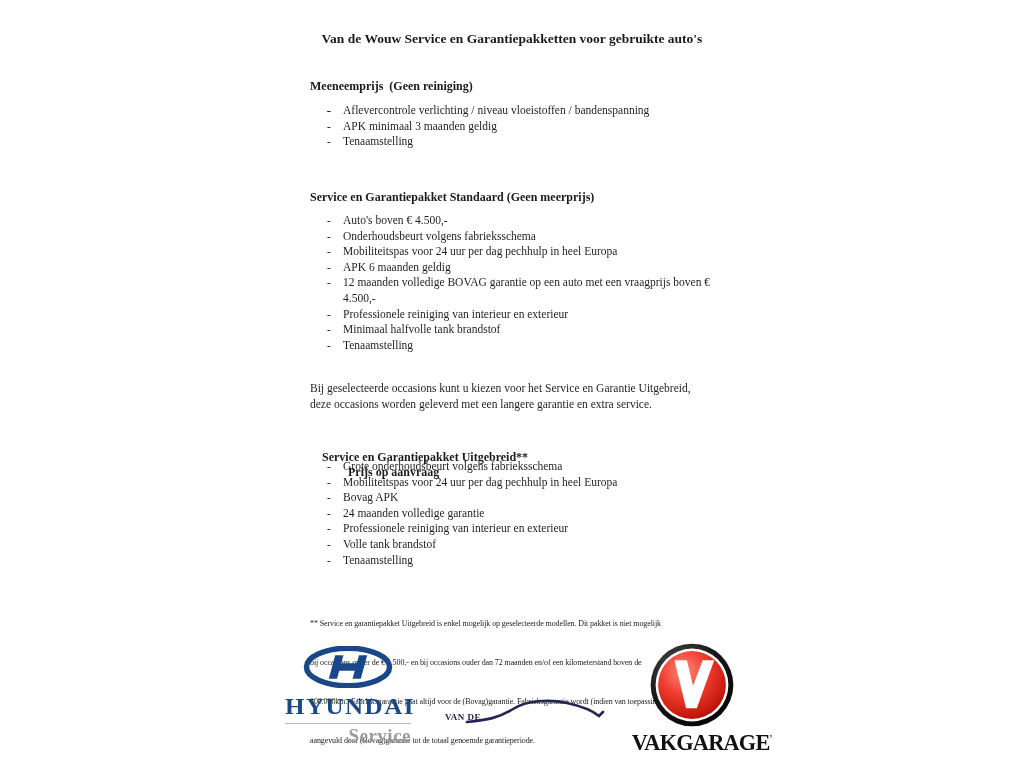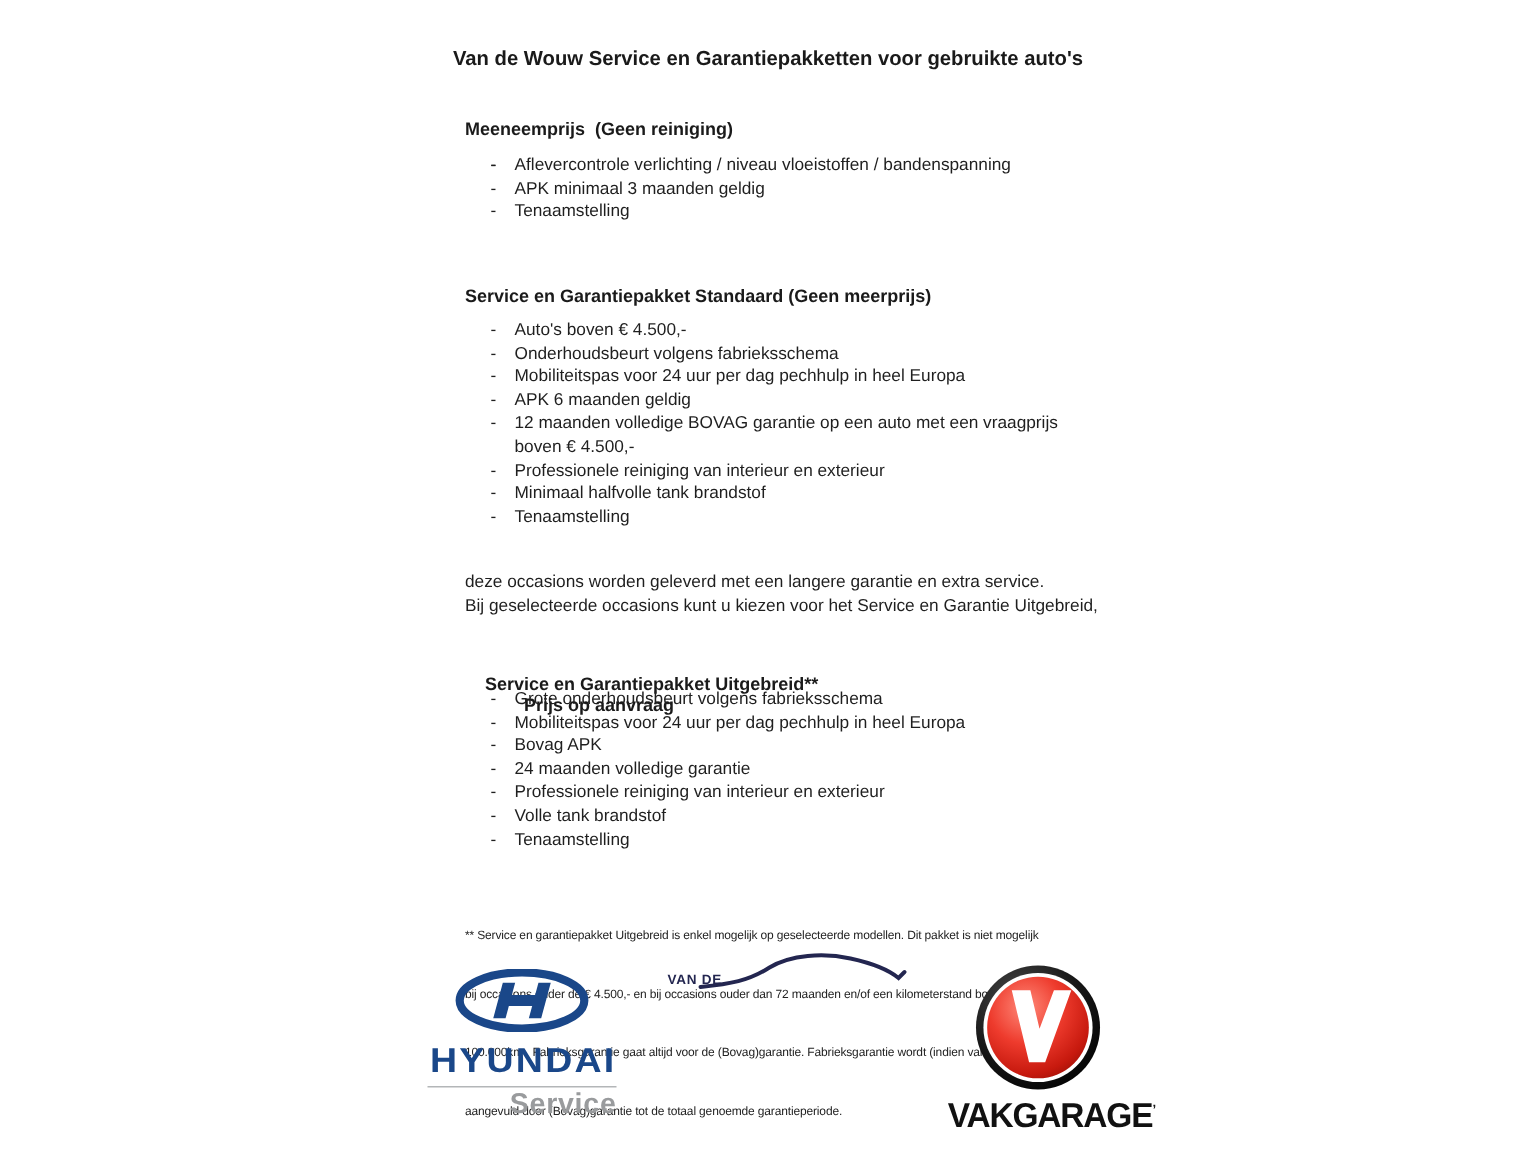--- a/index.html
+++ b/index.html
@@ -2,21 +2,21 @@
 <html><head>
 <meta charset="utf-8">
 <style>
   * { margin: 0; padding: 0; box-sizing: border-box; }
   html, body { background: #ffffff; }
   .page {
     position: relative;
     width: 1024px;
     height: 768px;
     background: #ffffff;
-    font-family: Liberation Sans, sans-serif;
+    font-family: Liberation Serif, serif;
     color: #1f1f1f;
     overflow: hidden;
   }
   .doc-title {
     position: absolute;
     top: 31px; left: 0; width: 1024px;
     text-align: center;
     font-size: 13.5px;
     font-weight: 700;
     color: #1a1a1a;
@@ -69,21 +69,21 @@
     color: #1a4789;
     transform: scaleY(0.92);
     white-space: nowrap;
   }
   .hyundai-divider { border: none; border-top: 1.5px solid #b3b6b8; margin: 2px 0 1px 0; }
   .hyundai-service {
     font-size: 19px; font-weight: 700;
     color: #999b9d;
     letter-spacing: 0.5px;
   }
-  .logo-wouw { position: absolute; left: 443px; top: 633px; width: 162px; height: 62px; }
+  .logo-wouw { position: absolute; left: 443px; top: 697px; width: 162px; height: 62px; }
   .wouw-line-svg { position: absolute; left: 22px; top: 0; }
   .wouw-vande {
     position: absolute; left: 2px; top: 15px;
     font-size: 9px; font-weight: 800;
     letter-spacing: 0.5px;
     color: #232650;
   }
   .wouw-word {
     position: absolute; left: 0px; top: 19px;
     font-size: 46px; line-height: 1; font-weight: 900;
@@ -125,22 +125,22 @@
     <div class="li"><span class="dash">-</span><span>Onderhoudsbeurt volgens fabrieksschema</span></div>
     <div class="li"><span class="dash">-</span><span>Mobiliteitspas voor 24 uur per dag pechhulp in heel Europa</span></div>
     <div class="li"><span class="dash">-</span><span>APK 6 maanden geldig</span></div>
     <div class="li"><span class="dash">-</span><span>12 maanden volledige BOVAG garantie op een auto met een vraagprijs boven € 4.500,-</span></div>
     <div class="li"><span class="dash">-</span><span>Professionele reiniging van interieur en exterieur</span></div>
     <div class="li"><span class="dash">-</span><span>Minimaal halfvolle tank brandstof</span></div>
     <div class="li"><span class="dash">-</span><span>Tenaamstelling</span></div>
   </div>
 
   <div class="paragraph" style="top:380px">
+    <div>Bij geselecteerde occasions kunt u kiezen voor het Service en Garantie Uitgebreid,</div>
     <div>deze occasions worden geleverd met een langere garantie en extra service.</div>
-    <div>Bij geselecteerde occasions kunt u kiezen voor het Service en Garantie Uitgebreid,</div>
   </div>
 
   <div class="heading" style="top:435px">
     <span>Service en Garantiepakket Uitgebreid**</span>
     <span class="price-note">Prijs op aanvraag</span>
   </div>
   <div class="dash-list" style="top:459px">
     <div class="li"><span class="dash">-</span><span>Grote onderhoudsbeurt volgens fabrieksschema</span></div>
     <div class="li"><span class="dash">-</span><span>Mobiliteitspas voor 24 uur per dag pechhulp in heel Europa</span></div>
     <div class="li"><span class="dash">-</span><span>Bovag APK</span></div>

